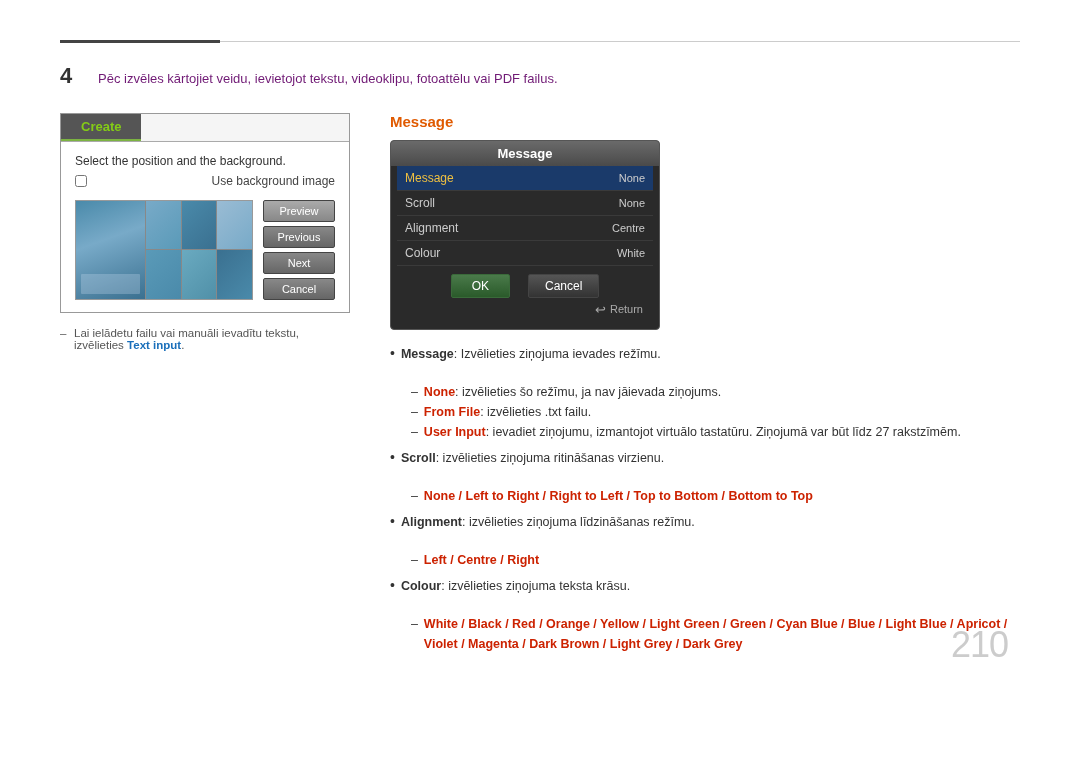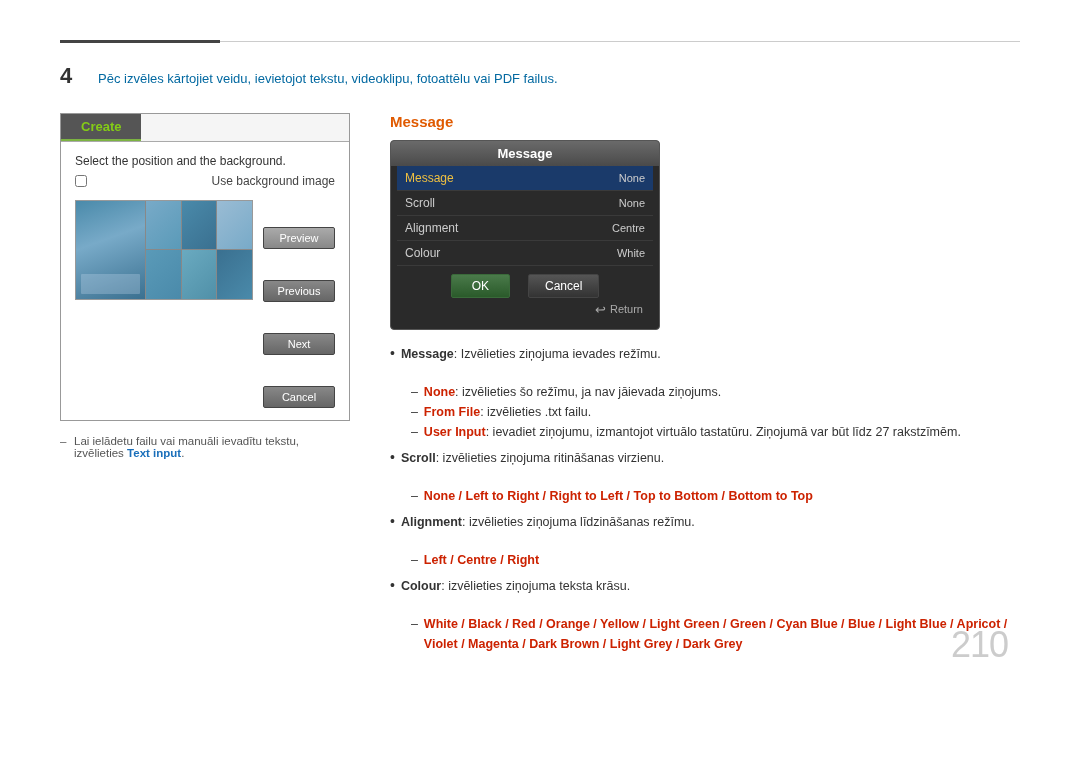--- a/index.html
+++ b/index.html
@@ -47,21 +47,21 @@
     .step-num {
       font-size: 22px;
       font-weight: bold;
       color: #333;
       min-width: 28px;
       line-height: 1;
       padding-top: 2px;
     }
     .step-text {
       font-size: 13px;
-      color: #0369a1;
+      color: #701a75;
       line-height: 1.5;
       padding-top: 6px;
     }
 
     
     .main-content {
       display: flex;
       gap: 40px;
       margin-top: 0;
     }
@@ -144,21 +144,20 @@
     .create-btn {
       background: linear-gradient(to bottom, #888, #666);
       color: #fff;
       border: 1px solid #444;
       padding: 4px 12px;
       font-size: 11px;
       cursor: pointer;
       width: 72px;
       text-align: center;
       border-radius: 2px;
-      margin-top: 27px;
     }
     .create-btn.preview-btn {
       background: linear-gradient(to bottom, #aaa, #888);
       color: #fff;
     }
 
     
     .bottom-note {
       margin-top: 14px;
       font-size: 11.5px;

